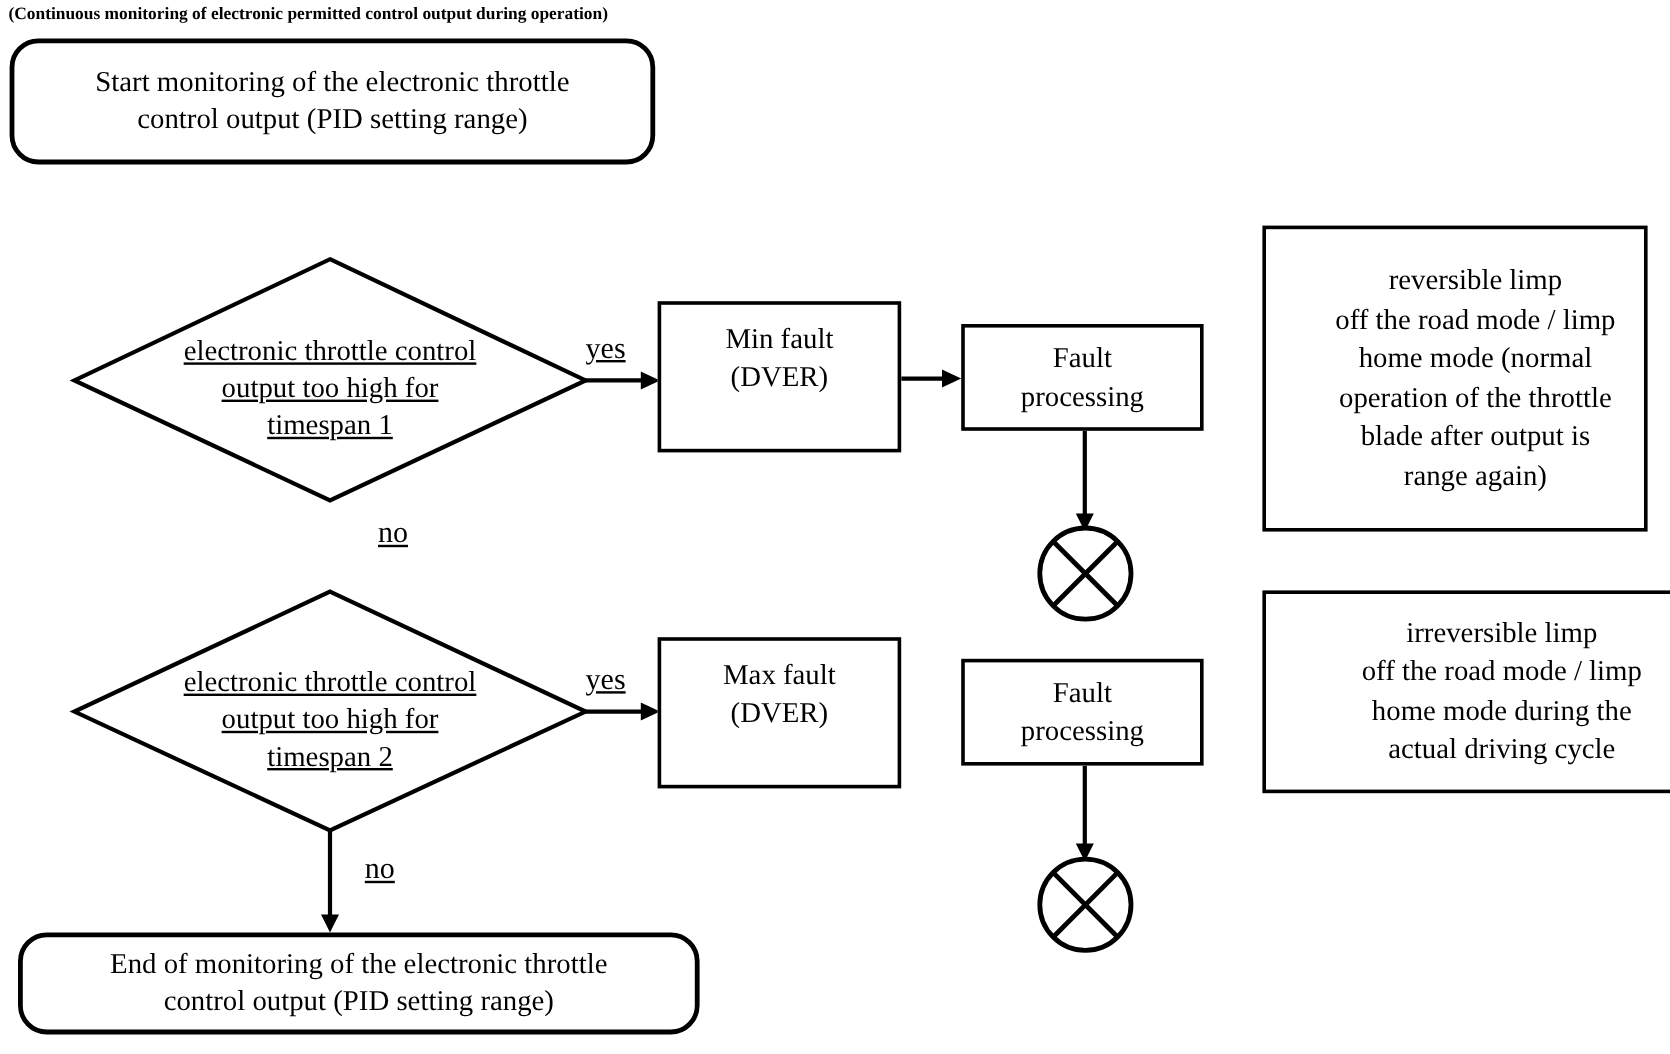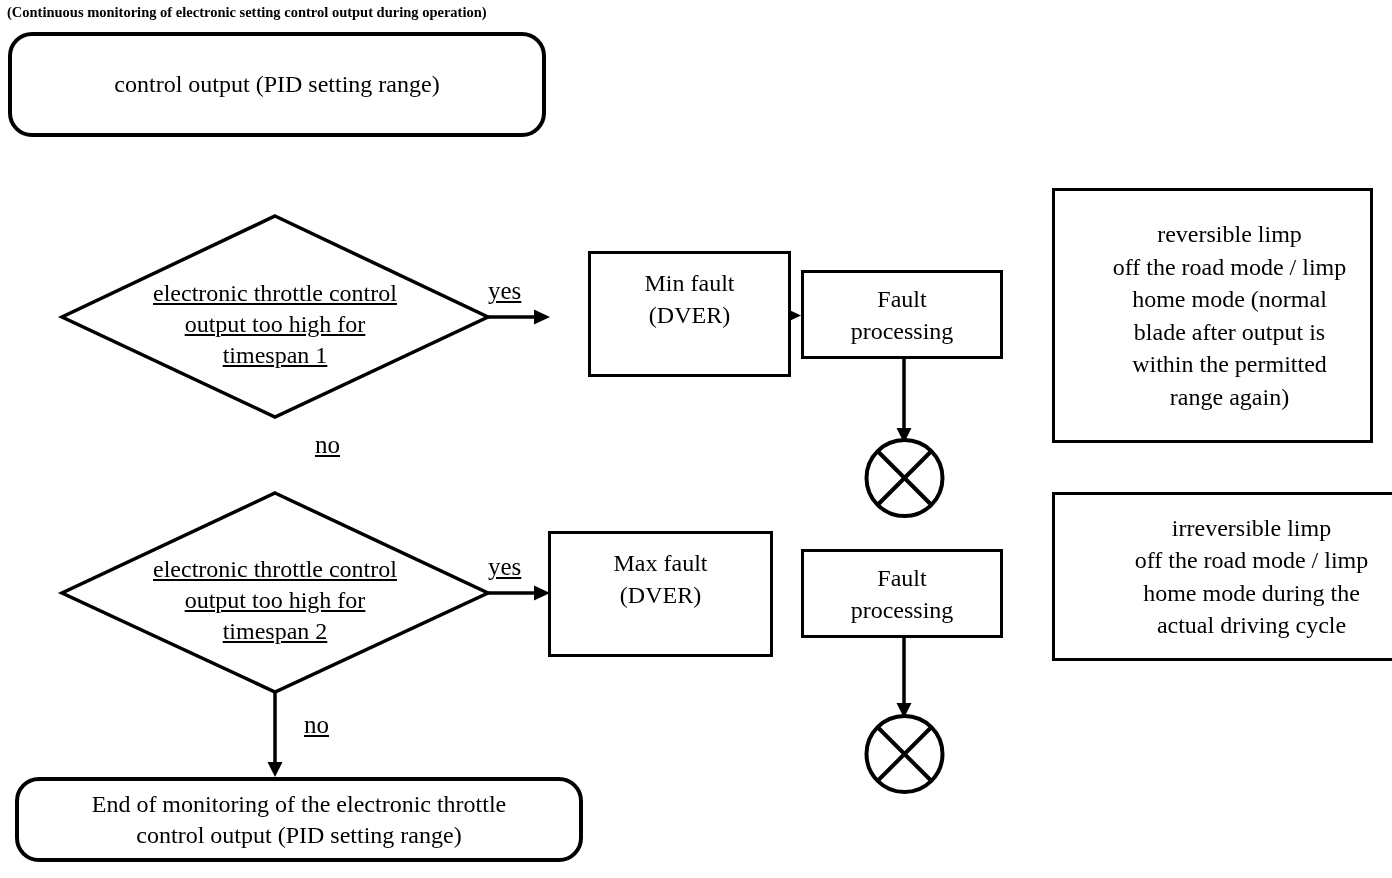--- a/index.html
+++ b/index.html
@@ -90,64 +90,65 @@
     <polygon points="904,718 896.5,703 911.5,703" fill="#000000"></polygon>
 
     <circle cx="904.5" cy="754" r="38" fill="#ffffff" stroke="#000000" stroke-width="4"></circle>
     <line x1="877.5" y1="727" x2="931.5" y2="781" stroke="#000000" stroke-width="4"></line>
     <line x1="931.5" y1="727" x2="877.5" y2="781" stroke="#000000" stroke-width="4"></line>
 
     <line x1="275" y1="692" x2="275" y2="763" stroke="#000000" stroke-width="3.5"></line>
     <polygon points="275,777 267.5,762 282.5,762" fill="#000000"></polygon>
   </svg>
 
-  <div class="caption">(Continuous monitoring of electronic setting control output during operation)</div>
+  <div class="caption">(Continuous monitoring of electronic permitted control output during operation)</div>
 
   <div class="node rounded" style="left:8px; top:32px; width:538px; height:105px;">
+    <div>Start monitoring of the electronic throttle</div>
     <div>control output (PID setting range)</div>
   </div>
 
   <div class="diamond-text" style="left:62px; top:217px; width:426px; height:200px;">
     <div>electronic throttle control</div>
     <div>output too high for</div>
     <div>timespan 1</div>
   </div>
 
   <div class="branch-label" style="left:488px; top:277px;">yes</div>
   <div class="branch-label" style="left:315px; top:431px;">no</div>
 
-  <div class="node fault-box" style="left:548px; top:251px; width:203px; height:126px;margin-left:40px;">
+  <div class="node fault-box" style="left:548px; top:251px; width:203px; height:126px;">
     <div>Min fault</div>
     <div>(DVER)</div>
   </div>
 
   <div class="node" style="left:801px; top:270px; width:202px; height:89px; line-height:32px;">
     <div>Fault</div>
     <div>processing</div>
   </div>
 
   <div class="node note-box" style="left:1052px; top:188px; width:321px; height:255px;">
     <div>reversible limp</div>
     <div>off the road mode / limp</div>
     <div>home mode (normal</div>
+    <div>operation of the throttle</div>
     <div>blade after output is</div>
-    <div>within the permitted</div>
     <div>range again)</div>
   </div>
 
   <div class="diamond-text" style="left:62px; top:493px; width:426px; height:200px;">
     <div>electronic throttle control</div>
     <div>output too high for</div>
     <div>timespan 2</div>
   </div>
 
   <div class="branch-label" style="left:488px; top:553px;">yes</div>
   <div class="branch-label" style="left:304px; top:711px;">no</div>
 
-  <div class="node fault-box" style="left:548px; top:531px; width:225px; height:126px;">
+  <div class="node fault-box" style="left:548px; top:531px; width:203px; height:126px;">
     <div>Max fault</div>
     <div>(DVER)</div>
   </div>
 
   <div class="node" style="left:801px; top:549px; width:202px; height:89px; line-height:32px;">
     <div>Fault</div>
     <div>processing</div>
   </div>
 
   <div class="node note-box" style="left:1052px; top:492px; width:365px; height:169px;">

